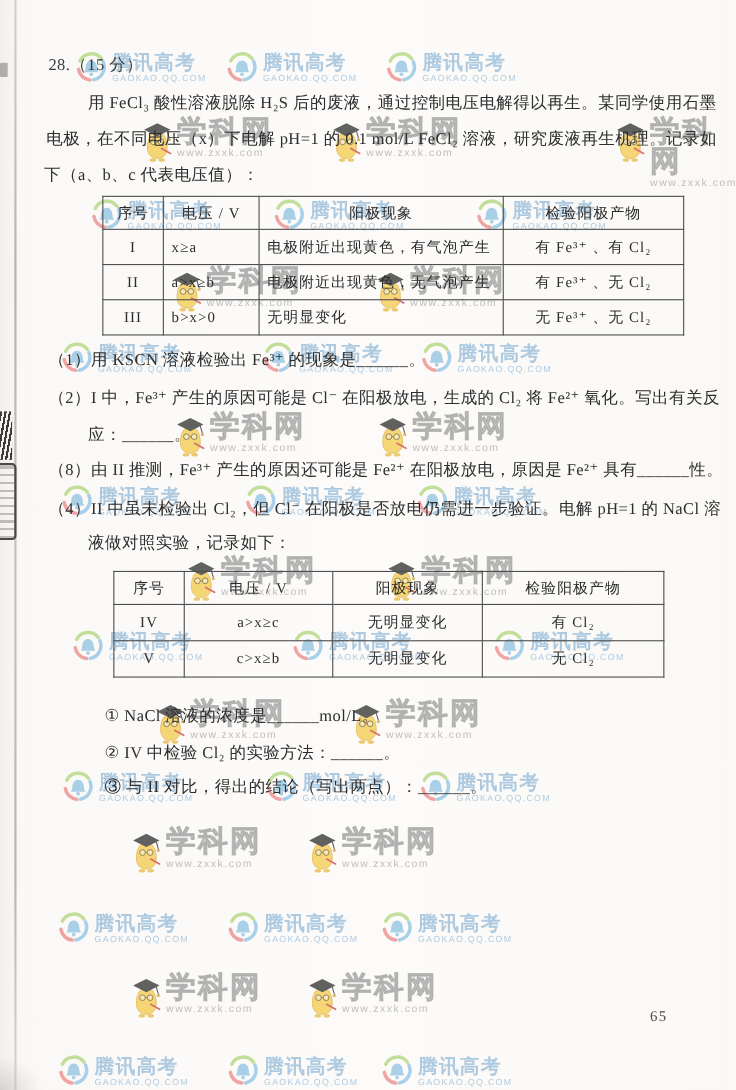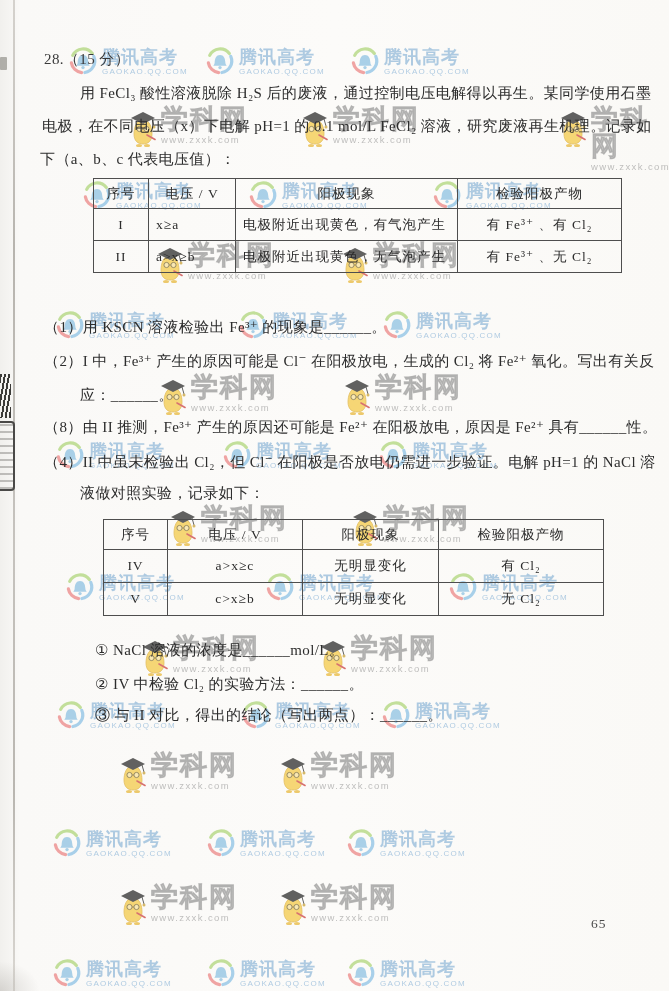--- a/index.html
+++ b/index.html
@@ -669,20 +669,26 @@
           <td>I</td>
           <td class="al">x≥a</td>
           <td class="al">电极附近出现黄色，有气泡产生</td>
           <td>有 Fe³⁺ 、有 Cl₂</td>
         </tr>
         <tr>
           <td>II</td>
           <td class="al">a&gt;x≥b</td>
           <td class="al">电极附近出现黄色，无气泡产生</td>
           <td>有 Fe³⁺ 、无 Cl₂</td>
+        </tr>
+        <tr>
+          <td>III</td>
+          <td class="al">b&gt;x&gt;0</td>
+          <td class="al">无明显变化</td>
+          <td>无 Fe³⁺ 、无 Cl₂</td>
         </tr>
       </tbody>
     </table>
 
   <div class="tl" style="left:44px;top:318px;">（1）用 KSCN 溶液检验出 Fe³⁺ 的现象是______。</div>
   <div class="tl" style="left:44px;top:352px;">（2）I 中，Fe³⁺ 产生的原因可能是 Cl⁻ 在阳极放电，生成的 Cl₂ 将 Fe²⁺ 氧化。写出有关反</div>
   <div class="tl" style="left:80px;top:386px;">应：______。</div>
   <div class="tl" style="left:44px;top:418px;">（8）由 II 推测，Fe³⁺ 产生的原因还可能是 Fe²⁺ 在阳极放电，原因是 Fe²⁺ 具有______性。</div>
   <div class="tl" style="left:44px;top:453px;">（4）II 中虽未检验出 Cl₂，但 Cl⁻ 在阳极是否放电仍需进一步验证。电解 pH=1 的 NaCl 溶</div>
   <div class="tl" style="left:80px;top:484px;">液做对照实验，记录如下：</div>

